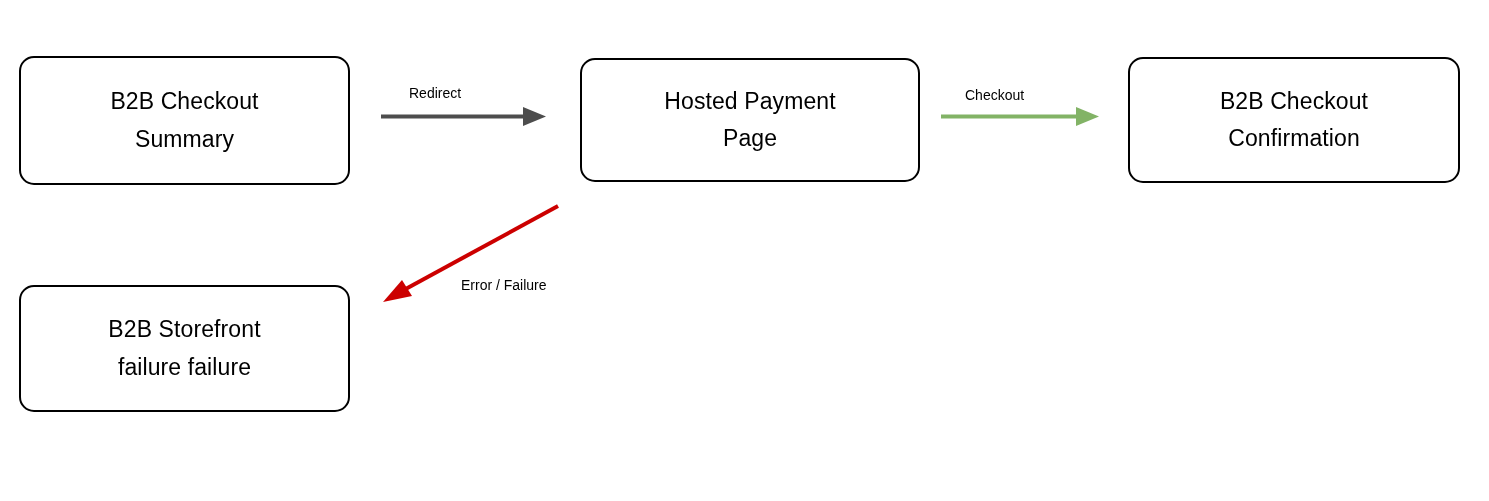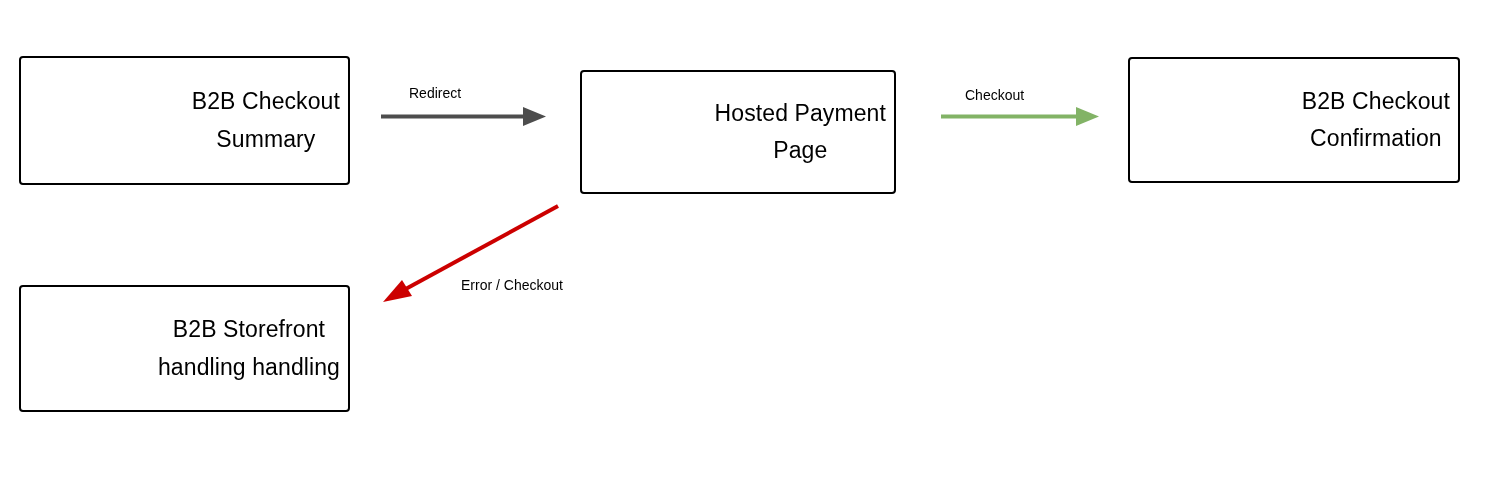--- a/index.html
+++ b/index.html
@@ -28,43 +28,43 @@
     top: 0;
     width: 1489px;
     height: 501px;
     pointer-events: none;
   }
   .node {
     position: absolute;
     box-sizing: border-box;
     background: #ffffff;
     border: 2px solid #000000;
-    border-radius: 4px;
+    border-radius: 15px;
     display: flex;
     align-items: center;
-    justify-content: flex-end;
+    justify-content: center;
     text-align: center;
   }
   .node-label {
     font-size: 23px;
     line-height: 1.62;
     color: #000000;
     white-space: pre-line;
     letter-spacing: 0.1px;
     padding: 0 8px;
   }
   .edge-label {
     position: absolute;
     font-size: 14px;
     color: #000000;
     white-space: nowrap;
     line-height: 1;
   }
   #node-checkout-summary { left: 19px;   top: 56px;  width: 331px; height: 129px; }
-  #node-hosted-payment   { left: 580px;  top: 58px;  width: 316px; height: 124px; margin-top: 12px; }
+  #node-hosted-payment   { left: 580px;  top: 58px;  width: 340px; height: 124px; }
   #node-checkout-confirm { left: 1128px; top: 57px;  width: 332px; height: 126px; }
   #node-failure-handling { left: 19px;   top: 285px; width: 331px; height: 127px; }
 
   #label-redirect { left: 409px; top: 86px; }
   #label-success  { left: 965px; top: 88px; }
   #label-error    { left: 461px; top: 278px; }
 </style>
 </head>
 <body>
 
@@ -99,22 +99,22 @@
 Page</span>
   </div>
 
   <div class="node" id="node-checkout-confirm">
     <span class="node-label">B2B Checkout
 Confirmation</span>
   </div>
 
   <div class="node" id="node-failure-handling">
     <span class="node-label">B2B Storefront
-handling handling</span>
+failure failure</span>
   </div>
 
   <div class="edge-label" id="label-redirect">Redirect</div>
 
   <div class="edge-label" id="label-success">Checkout</div>
 
-  <div class="edge-label" id="label-error">Error / Checkout</div>
+  <div class="edge-label" id="label-error">Error / Failure</div>
 
 </div>
 
 </body></html>

